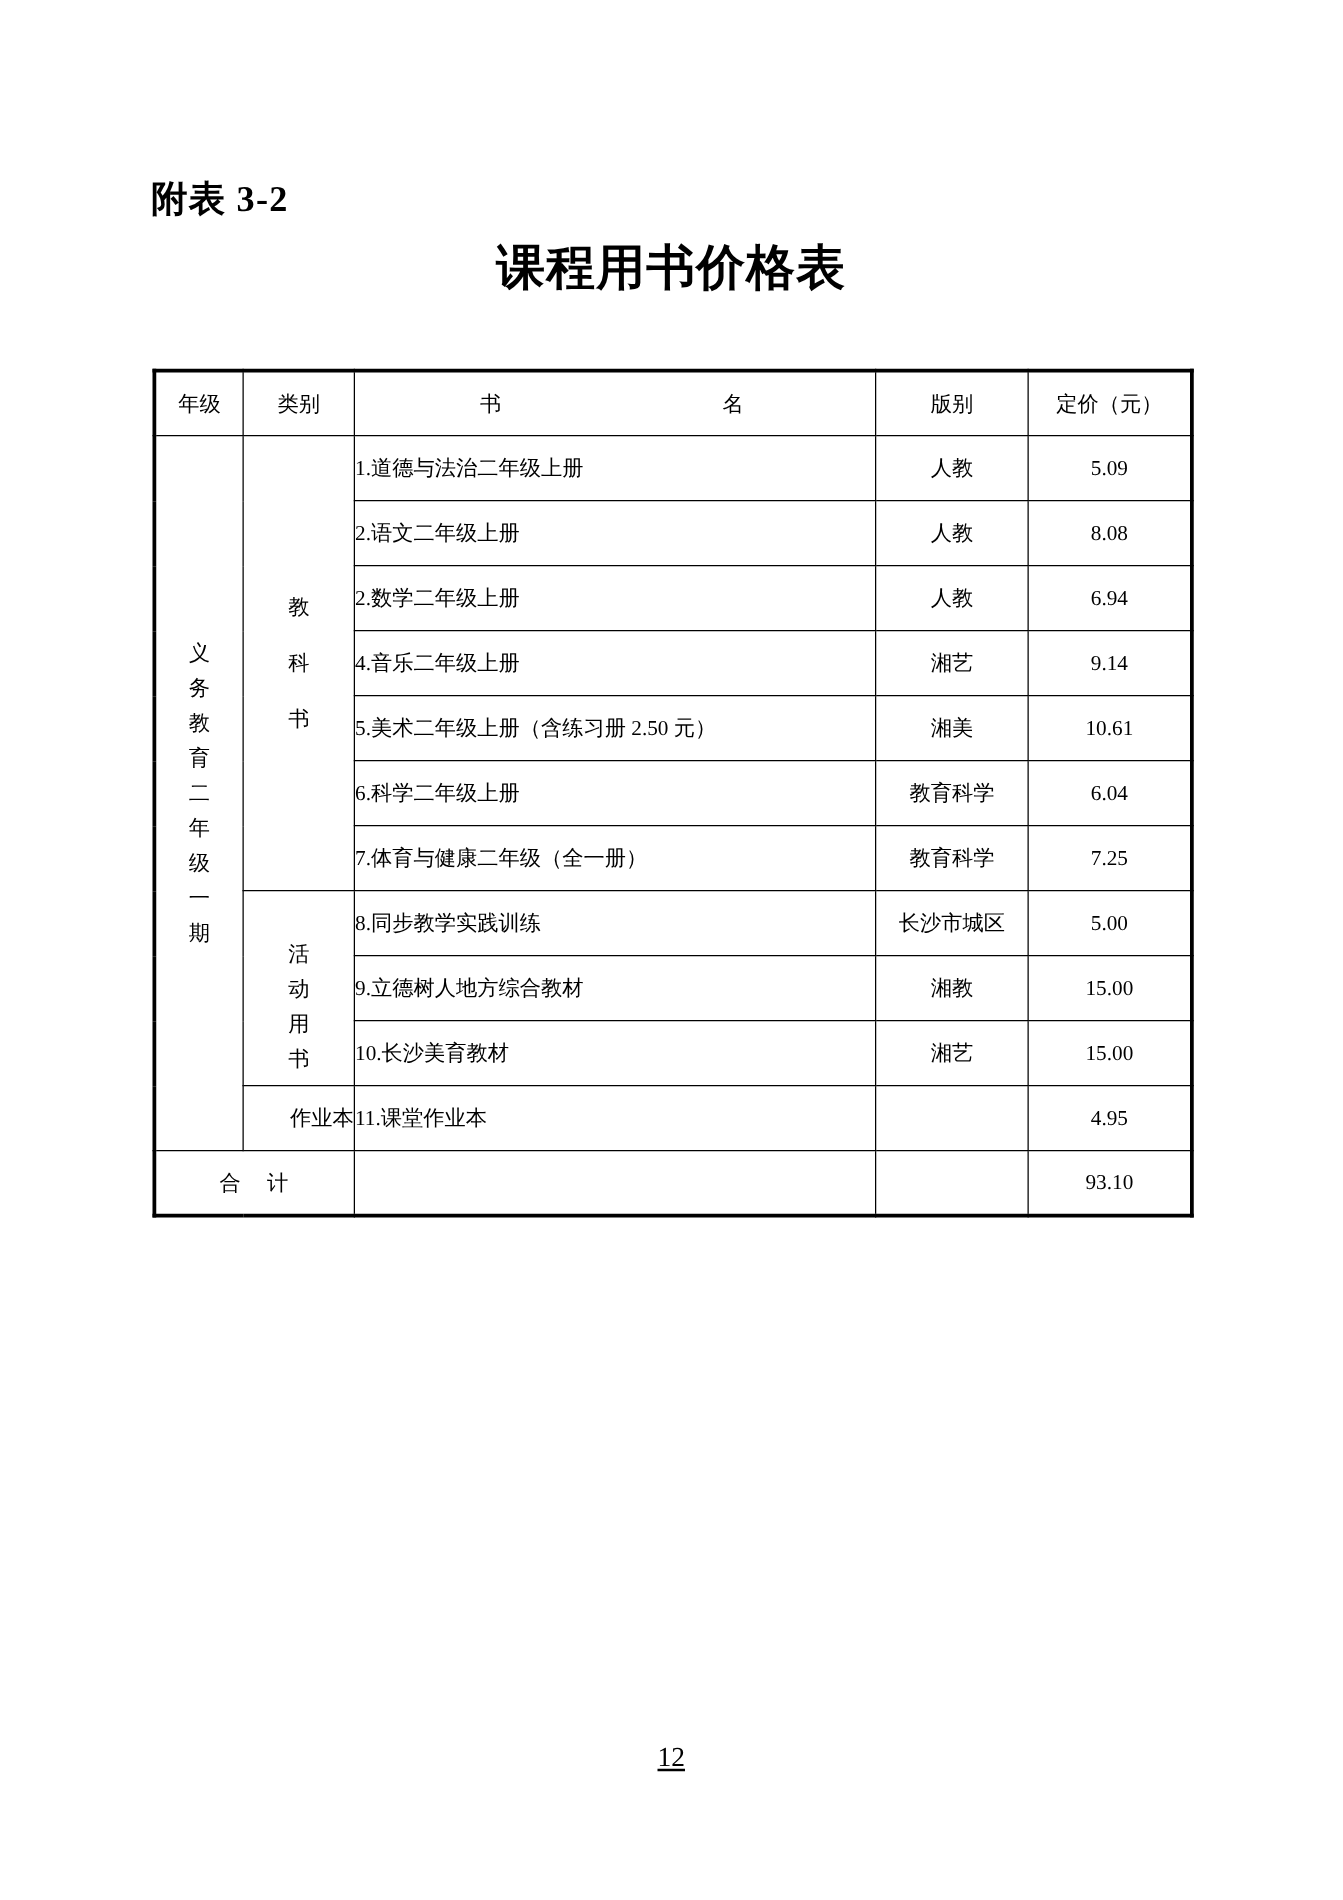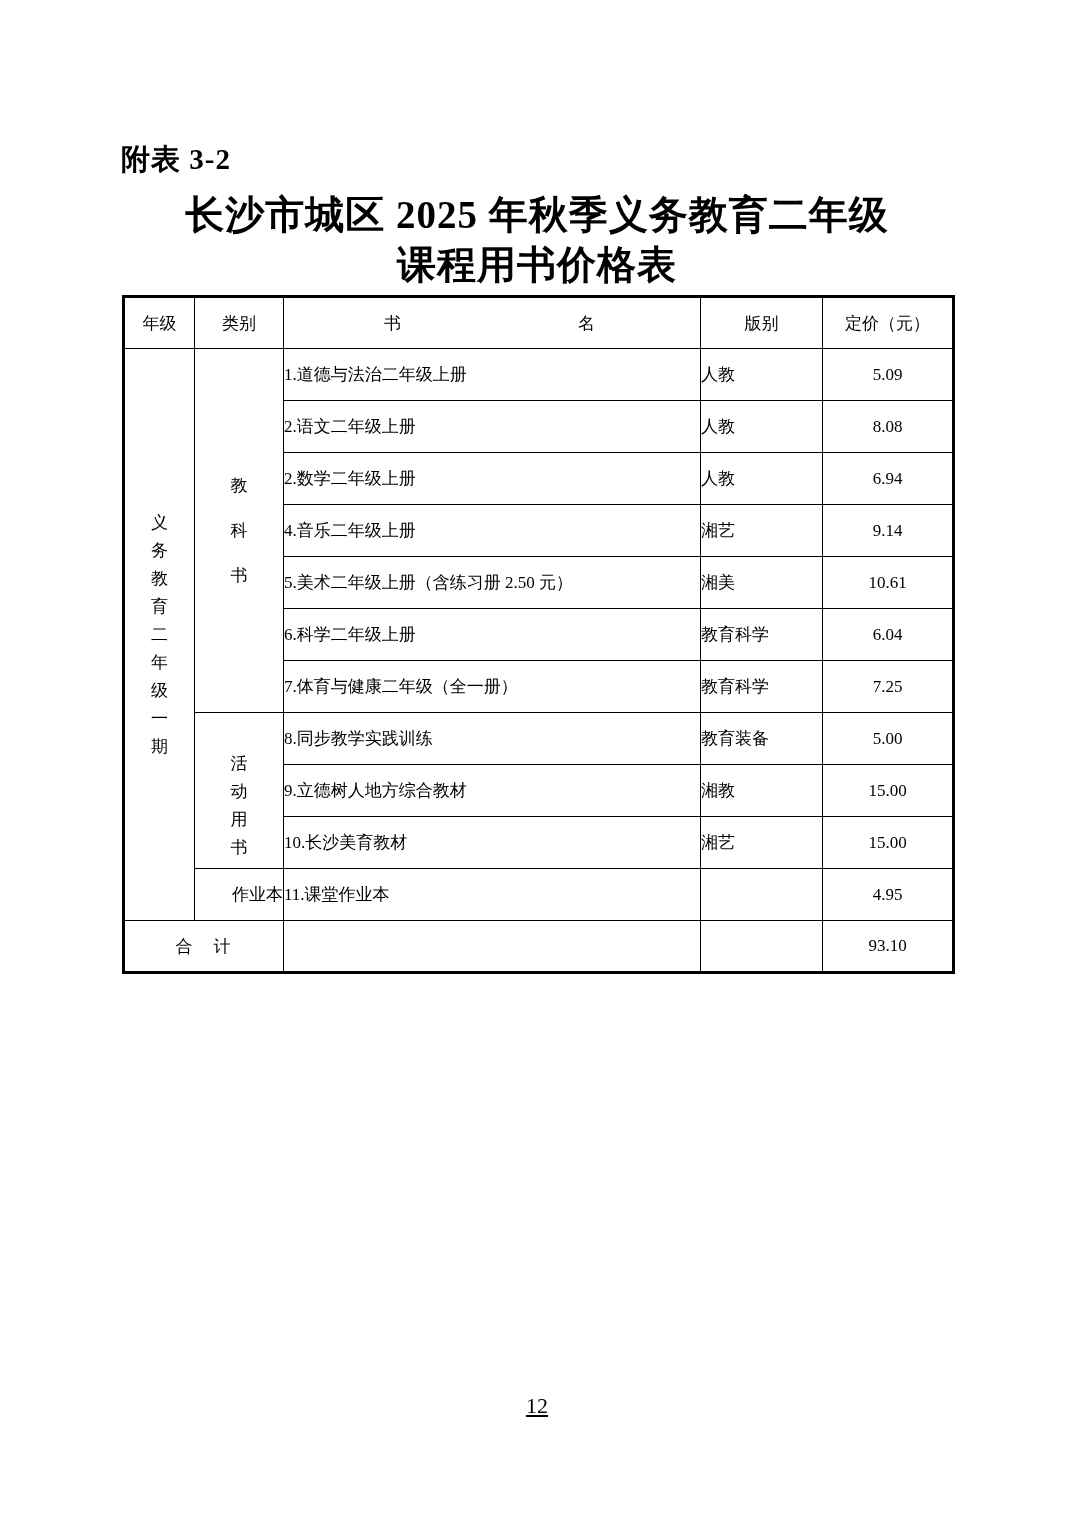--- a/index.html
+++ b/index.html
@@ -56,21 +56,21 @@
   table.price-table tr { height: 52px; }
 
   th.hdr { font-weight: bold; text-align: center; font-size: 24px; }
   .hdr-bookname {
     display: flex;
     justify-content: space-between;
     padding: 0 105px 0 100px;
   }
 
   td.c-name { text-align: left; padding-left: 8px; }
-  td.c-edition { }
+  td.c-edition { text-align: center; }
   td.c-price { text-align: center; }
 
   td.v-cell { text-align: center; font-weight: bold; border-radius: 21px; }
   .v-text {
     width: 1.1em;
     margin: 0 auto;
     word-break: break-all;
     text-align: center;
   }
   .v-grade    { line-height: 28px; }
@@ -94,21 +94,20 @@
     font-size: 22px;
     text-decoration: underline;
   }
 </style>
 </head>
 <body>
 
 <div class="annex-label">附表 3-2</div>
 
 <div class="doc-title">
-  <div>长沙市城区 2025 年秋季义务教育二年级</div>
   <div>课程用书价格表</div>
 </div>
 
 <table class="price-table">
   <colgroup>
     <col style="width:71px">
     <col style="width:89px">
     <col style="width:417px">
     <col style="width:122px">
     <col style="width:131px">
@@ -167,21 +166,21 @@
       <td class="c-name">7.体育与健康二年级（全一册）</td>
       <td class="c-edition">教育科学</td>
       <td class="c-price">7.25</td>
     </tr>
 
     <tr>
       <td class="v-cell" rowspan="3">
         <div class="v-text v-activity">活动用书</div>
       </td>
       <td class="c-name">8.同步教学实践训练</td>
-      <td class="c-edition">教育装备</td>
+      <td class="c-edition">长沙市城区</td>
       <td class="c-price">5.00</td>
     </tr>
     <tr>
       <td class="c-name">9.立德树人地方综合教材</td>
       <td class="c-edition">湘教</td>
       <td class="c-price">15.00</td>
     </tr>
     <tr>
       <td class="c-name">10.长沙美育教材</td>
       <td class="c-edition">湘艺</td>

